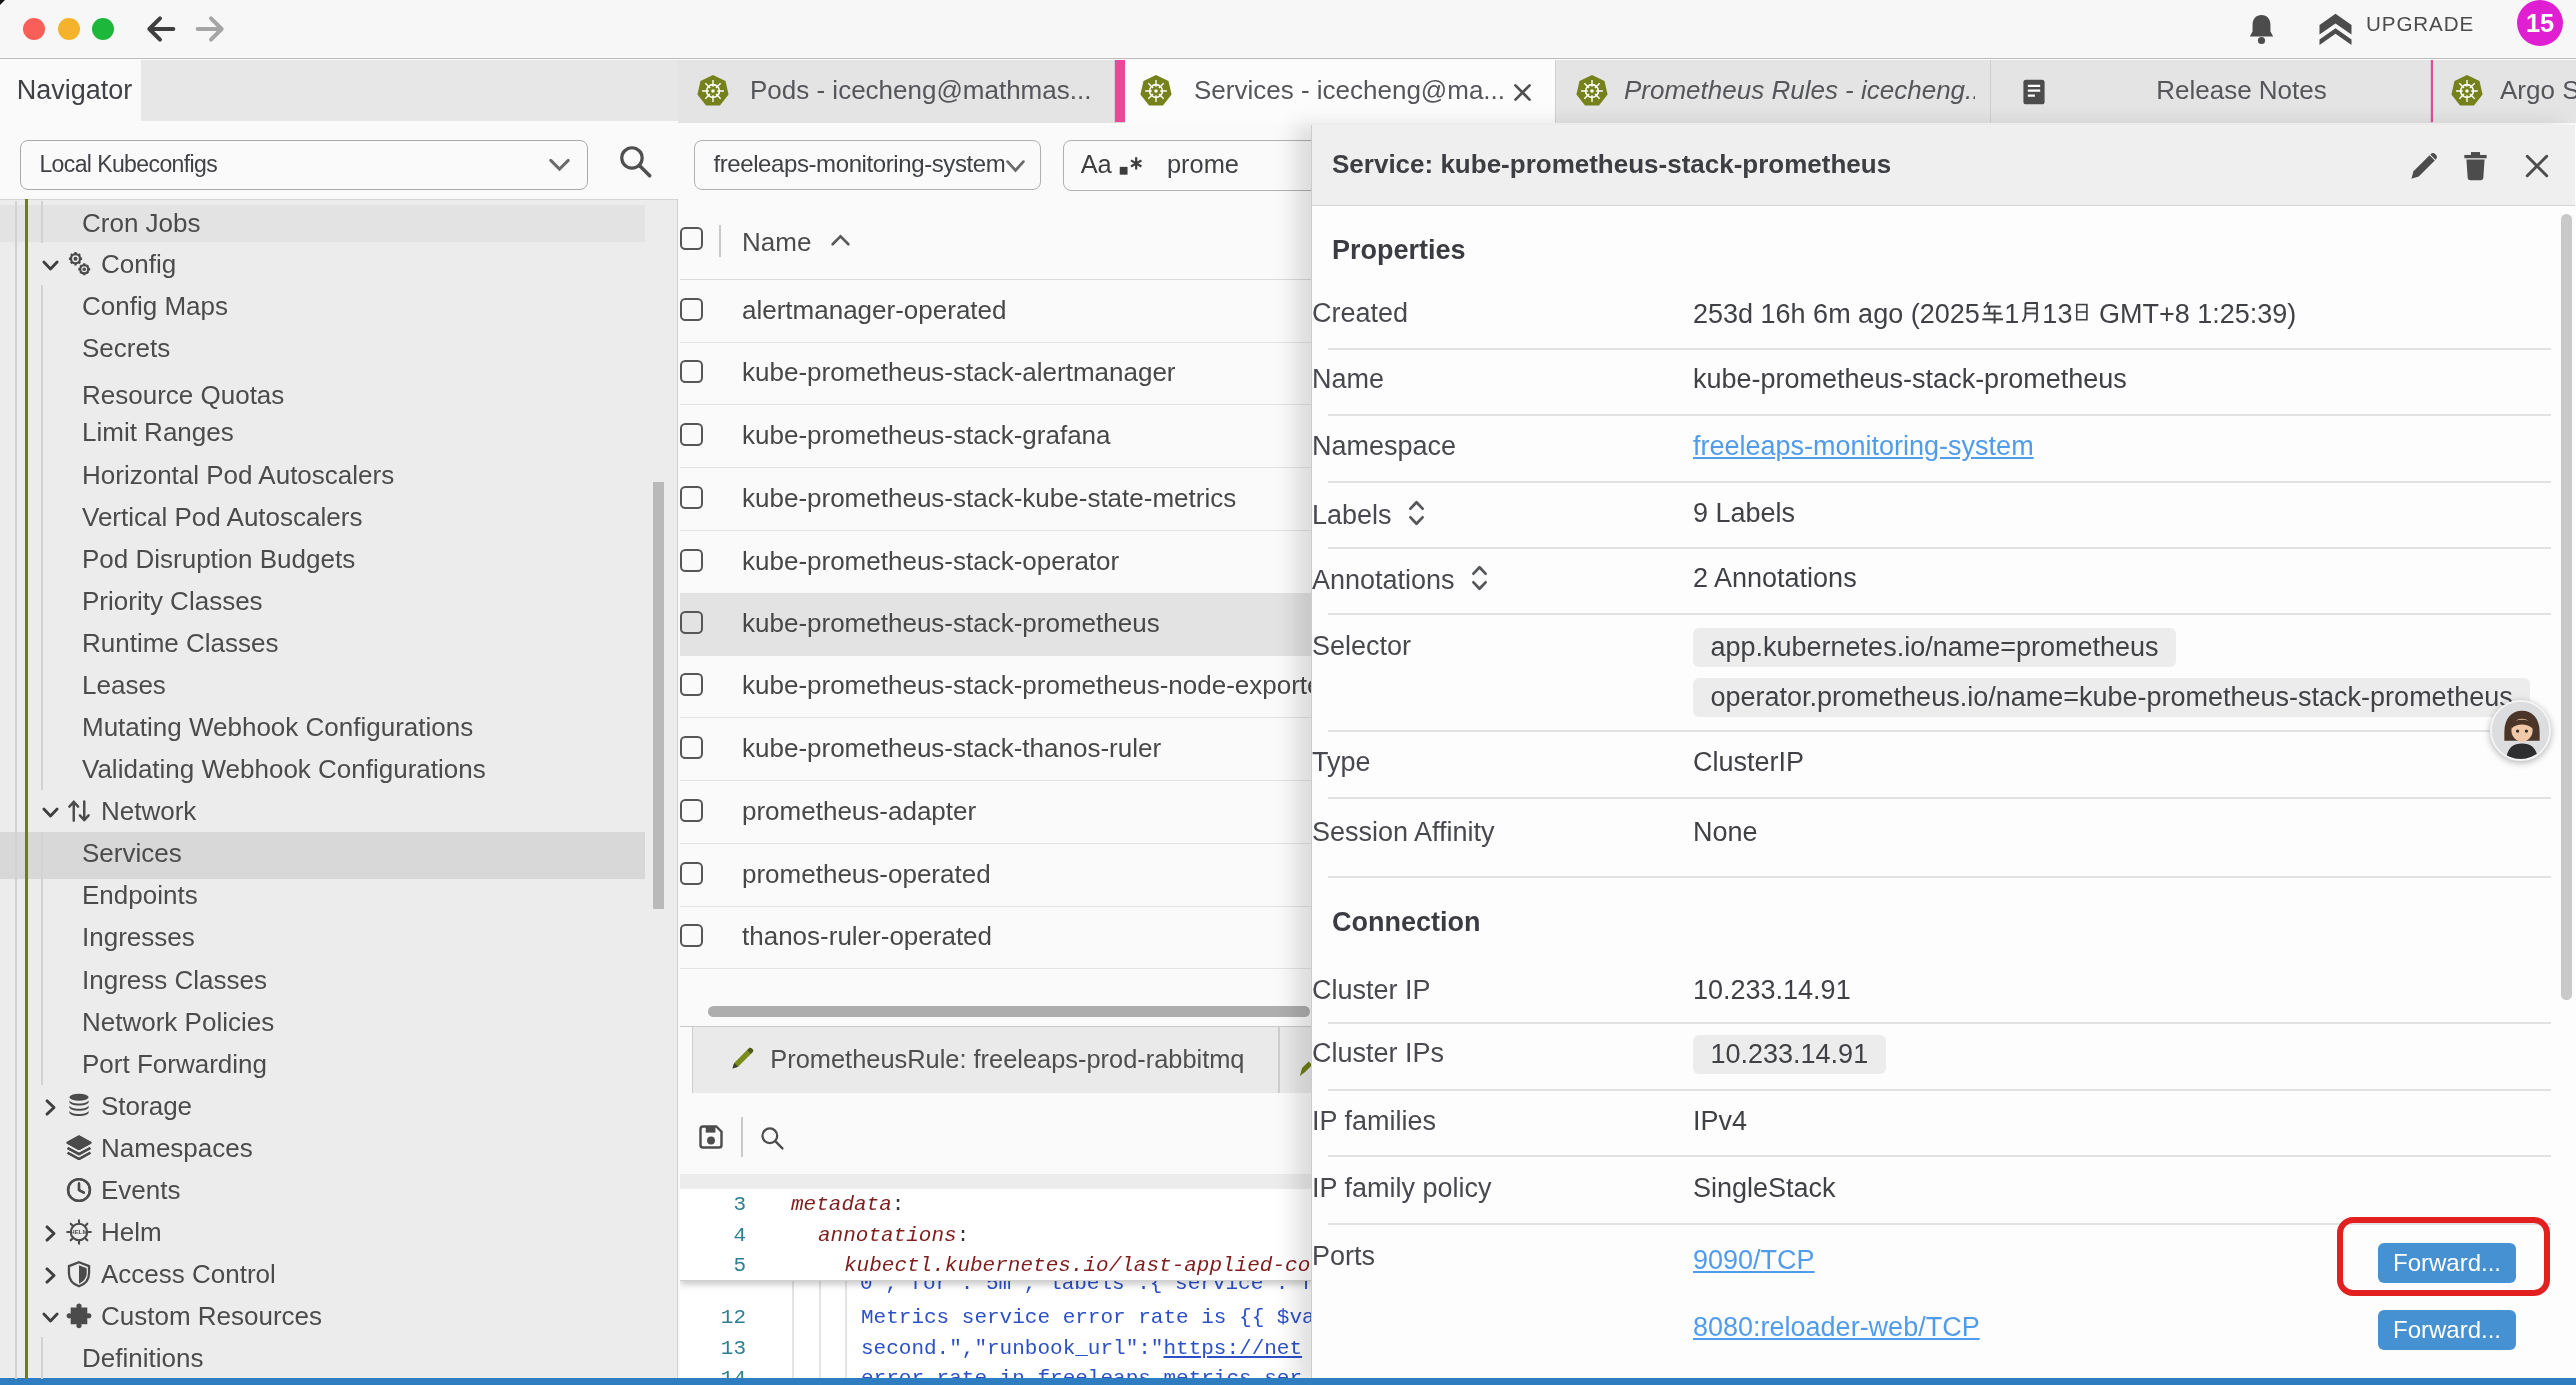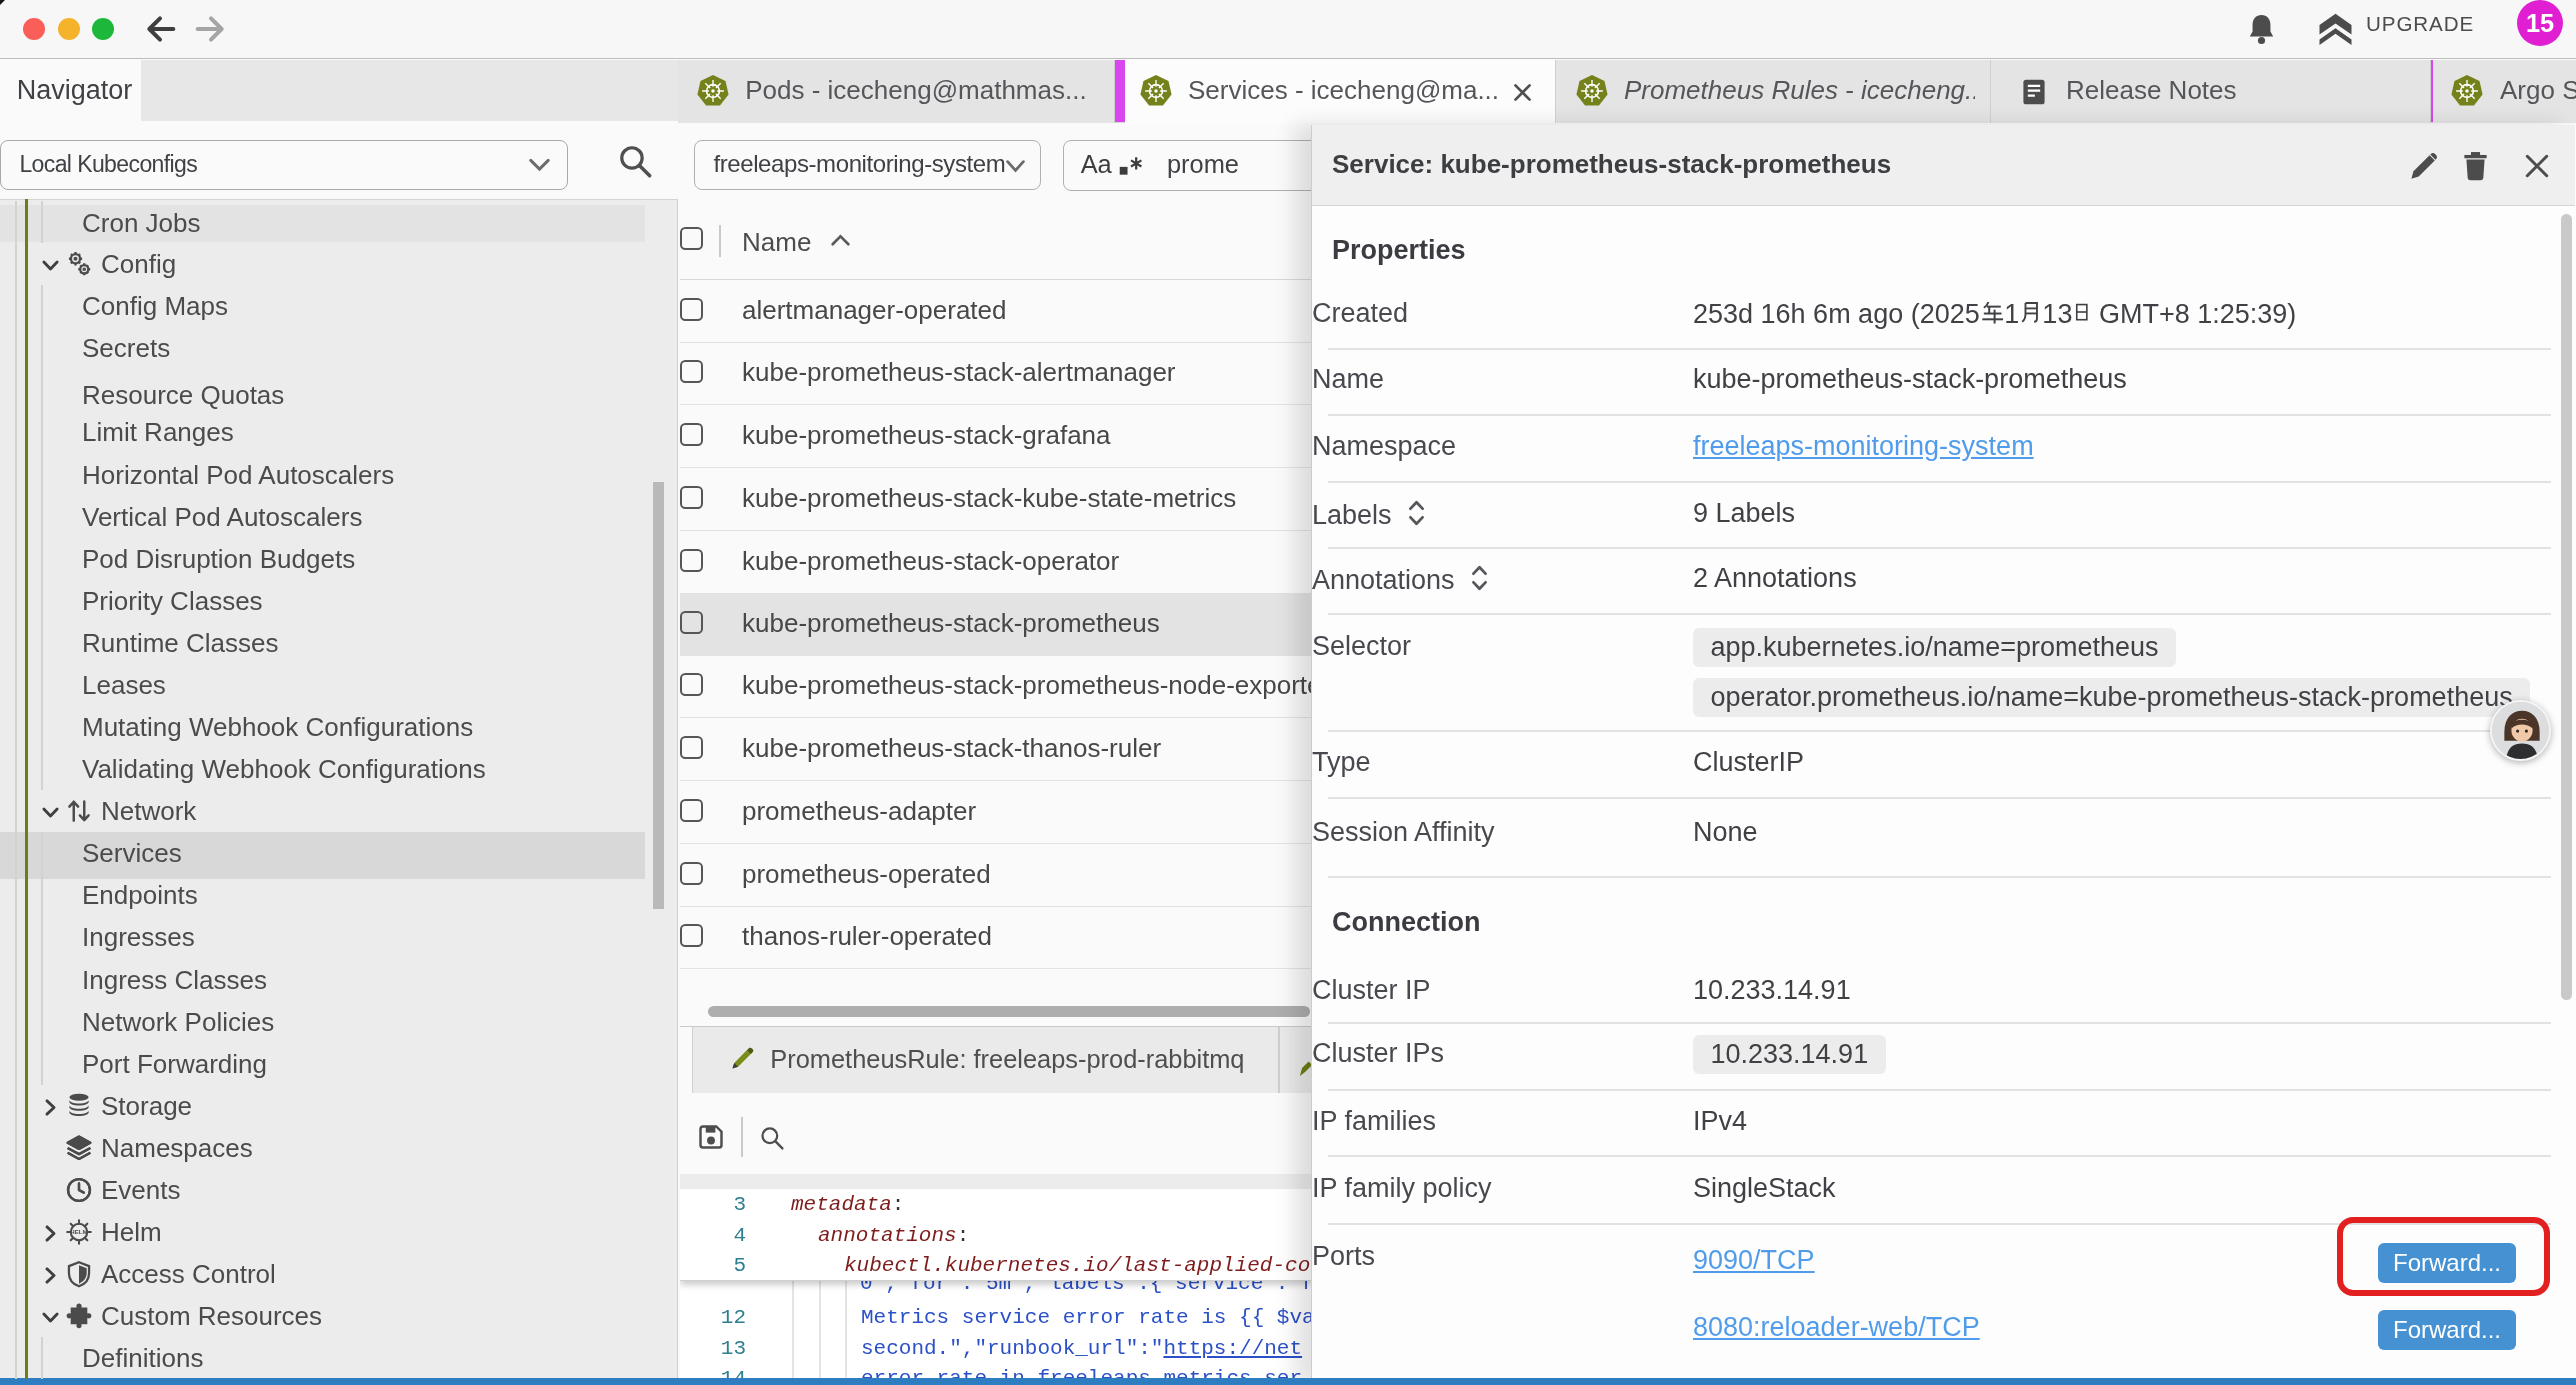--- a/index.html
+++ b/index.html
@@ -11,31 +11,31 @@
   
   #topbar { left:0; top:0; width:2576px; height:59px; background:#f7f7f7; border-bottom:1.8px solid #bcbcbc; }
   .tl { border-radius:50%; width:22px; height:22px; top:17.5px; }
 
   
   #sidebar { left:0; top:60px; width:678px; height:1325px; background:#ececec; border-right:1.8px solid #cfcfcf; }
   #nav-strip { left:0; top:0; width:678px; height:61px; background:#e7e7e7; }
   #nav-tab { left:0; top:0; width:141px; height:61px; background:#fafafa; }
   #nav-title { left:16.7px; top:15px; font-size:27px; color:#3f4145; }
   #search-area { left:0; top:61px; width:678px; height:79px; background:#fafafa; border-bottom:1.8px solid #d4d4d4; }
-  #kubeselect { left:0; top:19px; width:568px; height:50px; border:1.8px solid #a9a9a9; border-radius:8px; font-size:23px; letter-spacing:-0.6px; color:#3f4145; line-height:46px; padding-left:18.4px; }
+  #kubeselect { left:20px; top:19px; width:568px; height:50px; border:1.8px solid #a9a9a9; border-radius:8px; font-size:23px; letter-spacing:-0.6px; color:#3f4145; line-height:46px; padding-left:18.4px; }
   .tree { font-size:26px; color:#4b4b4b; }
   .trow { position:absolute; left:0; width:656px; height:42px; line-height:42px; white-space:nowrap; }
   .trow .lbl { position:absolute; top:0; }
   .sel-row { background:#d8d8d8; height:47px !important; width:645px !important; }
   .hov-row { background:#e3e3e3; height:37px; line-height:37px; width:645px; }
   .guide { position:absolute; width:1.8px; background:#d2d2d2; z-index:3; }
   #olive { left:25.4px; width:2.6px; background:#6f7e12; z-index:4; }
 
   
-  #tabstrip { left:680px; top:60px; width:1896px; height:63px; background:#d946ef; border-bottom:1.8px solid #d8d8d8; }
+  #tabstrip { left:680px; top:60px; width:1896px; height:63px; background:#ec4899; border-bottom:1.8px solid #d8d8d8;text-align:center; }
   .mtab { position:absolute; top:0; height:63px; background:#e4e4e4; border-right:1.8px solid #d0d0d0; }
   .mtab .txt { position:absolute; top:0; line-height:61px; font-size:26px; color:#55565a; white-space:nowrap; overflow:hidden; }
   .mtab-active { background:#fcfcfc; }
 
   
   #toolbar { left:680px; top:125px; width:631px; height:76px; background:#fafafa; }
   #nsselect { left:14px; top:15px; width:347px; height:50px; border:1.8px solid #b0b0b0; border-radius:8px; background:#fafafa; font-size:24px; letter-spacing:-0.4px; color:#3f4145; line-height:46px; padding-left:18.4px; }
   #searchbox { left:383px; top:15px; width:526px; height:51px; border:1.8px solid #b0b0b0; border-radius:8px; background:#fafafa; font-size:25.4px; color:#3d3d3d; line-height:47px; }
 
   

